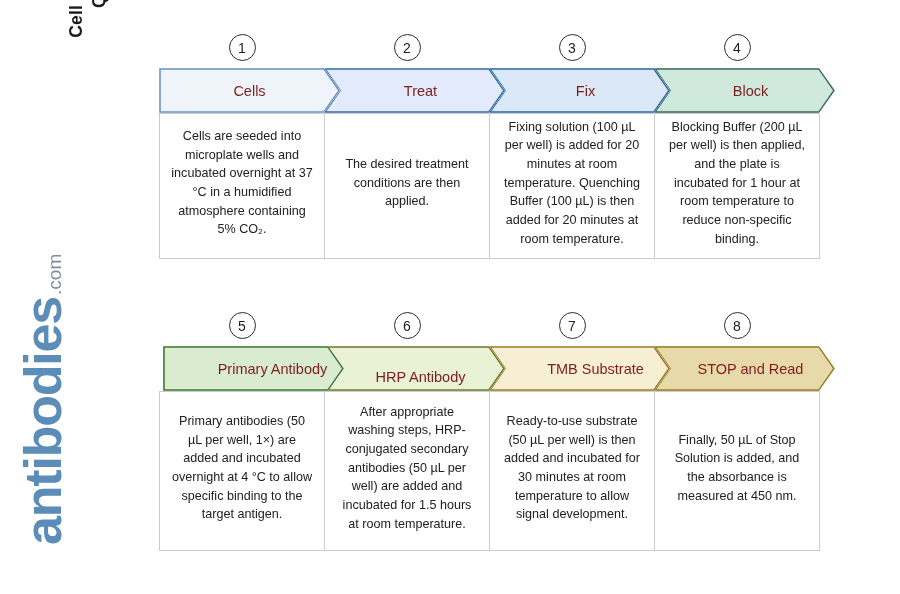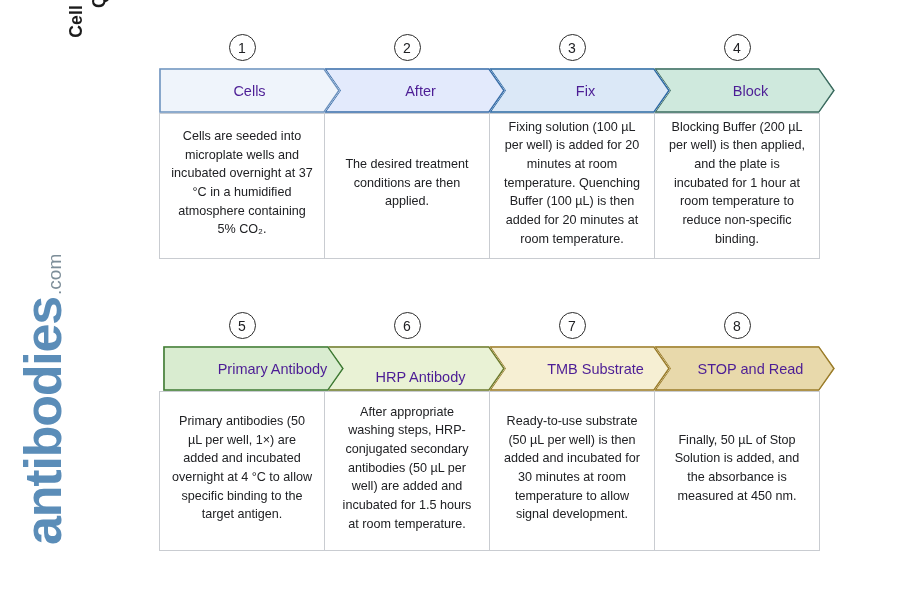--- a/index.html
+++ b/index.html
@@ -105,21 +105,21 @@
   .chev {
     position: absolute;
     top: 0;
     height: 45px;
     width: 181px;
     box-sizing: border-box;
     display: flex;
     align-items: center;
     justify-content: center;
     font-size: 14.5px;
-    color: #4c1d95;
+    color: #7f1d1d;
     clip-path: polygon(0 0, 165px 0, 181px 50%, 165px 100%, 0 100%, 16px 50%);
   }
   .chev.first {
     clip-path: polygon(0 0, 165px 0, 181px 50%, 165px 100%, 0 100%);
   }
   .chev .chev-label {
     
     transform: translateX(6px);
   }
   .chev.first .chev-label { transform: translateX(0); }
@@ -190,21 +190,21 @@
       <div class="chev first" style="left: 0px; z-index: 10; background: rgb(239, 244, 251); filter: none;">
         <svg width="181" height="45" viewBox="0 0 181 45" style="position: absolute; left: 0px; top: 0px; pointer-events: none;">
           <path d="M1,1 L165,1 L180,22.5 L165,44 L1,44 Z" fill="none" stroke="#6e93bf" stroke-width="1.6"></path>
         </svg>
         <span class="chev-label" style="position: relative;">Cells</span>
       </div>
       <div class="chev" style="left: 165px; z-index: 9; background: rgb(227, 234, 252); filter: none;">
         <svg width="181" height="45" viewBox="0 0 181 45" style="position: absolute; left: 0px; top: 0px; pointer-events: none;">
           <path d="M1,1 L165,1 L180,22.5 L165,44 L1,44 L16,22.5 Z" fill="none" stroke="#3b6fa8" stroke-width="1.6"></path>
         </svg>
-        <span class="chev-label" style="position: relative;">After</span>
+        <span class="chev-label" style="position: relative;">Treat</span>
       </div>
       <div class="chev" style="left: 330px; z-index: 8; background: rgb(219, 232, 247); filter: none;">
         <svg width="181" height="45" viewBox="0 0 181 45" style="position: absolute; left: 0px; top: 0px; pointer-events: none;">
           <path d="M1,1 L165,1 L180,22.5 L165,44 L1,44 L16,22.5 Z" fill="none" stroke="#2f6ba3" stroke-width="1.6"></path>
         </svg>
         <span class="chev-label" style="position: relative;">Fix</span>
       </div>
       <div class="chev" style="left: 495px; z-index: 7; background: rgb(207, 233, 221); filter: none;">
         <svg width="181" height="45" viewBox="0 0 181 45" style="position: absolute; left: 0px; top: 0px; pointer-events: none;">
           <path d="M1,1 L165,1 L180,22.5 L165,44 L1,44 L16,22.5 Z" fill="none" stroke="#3d6b60" stroke-width="1.6"></path>

